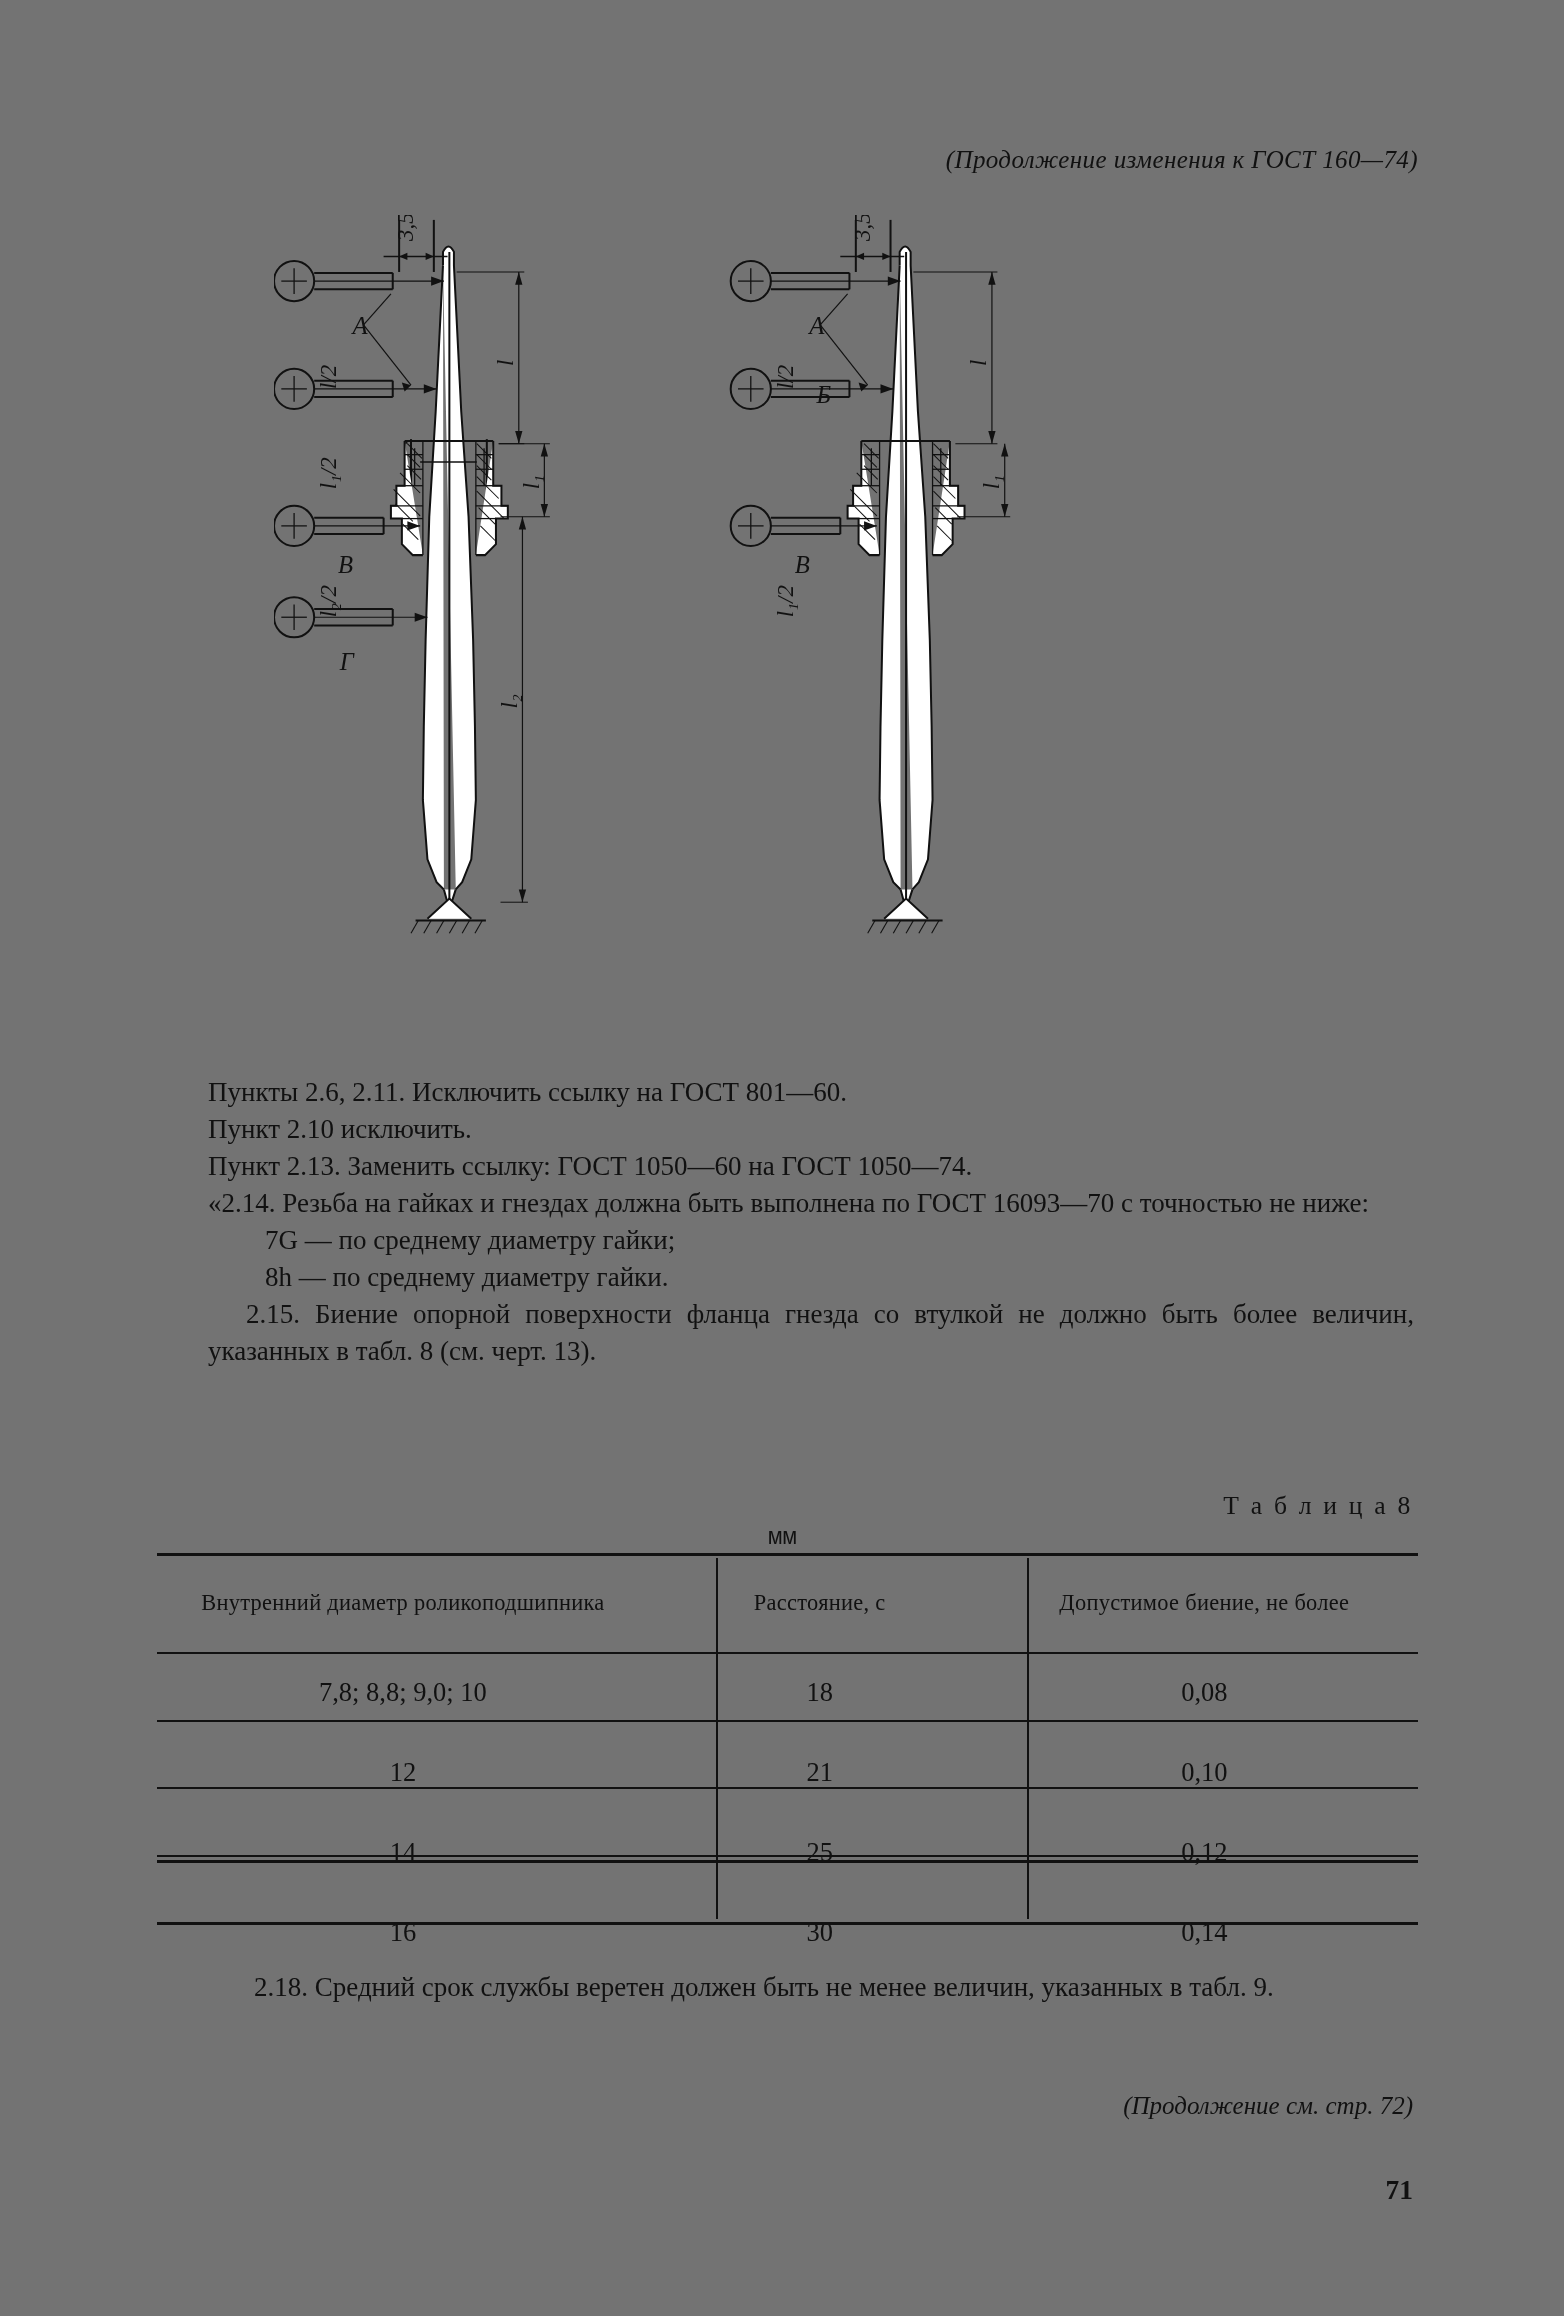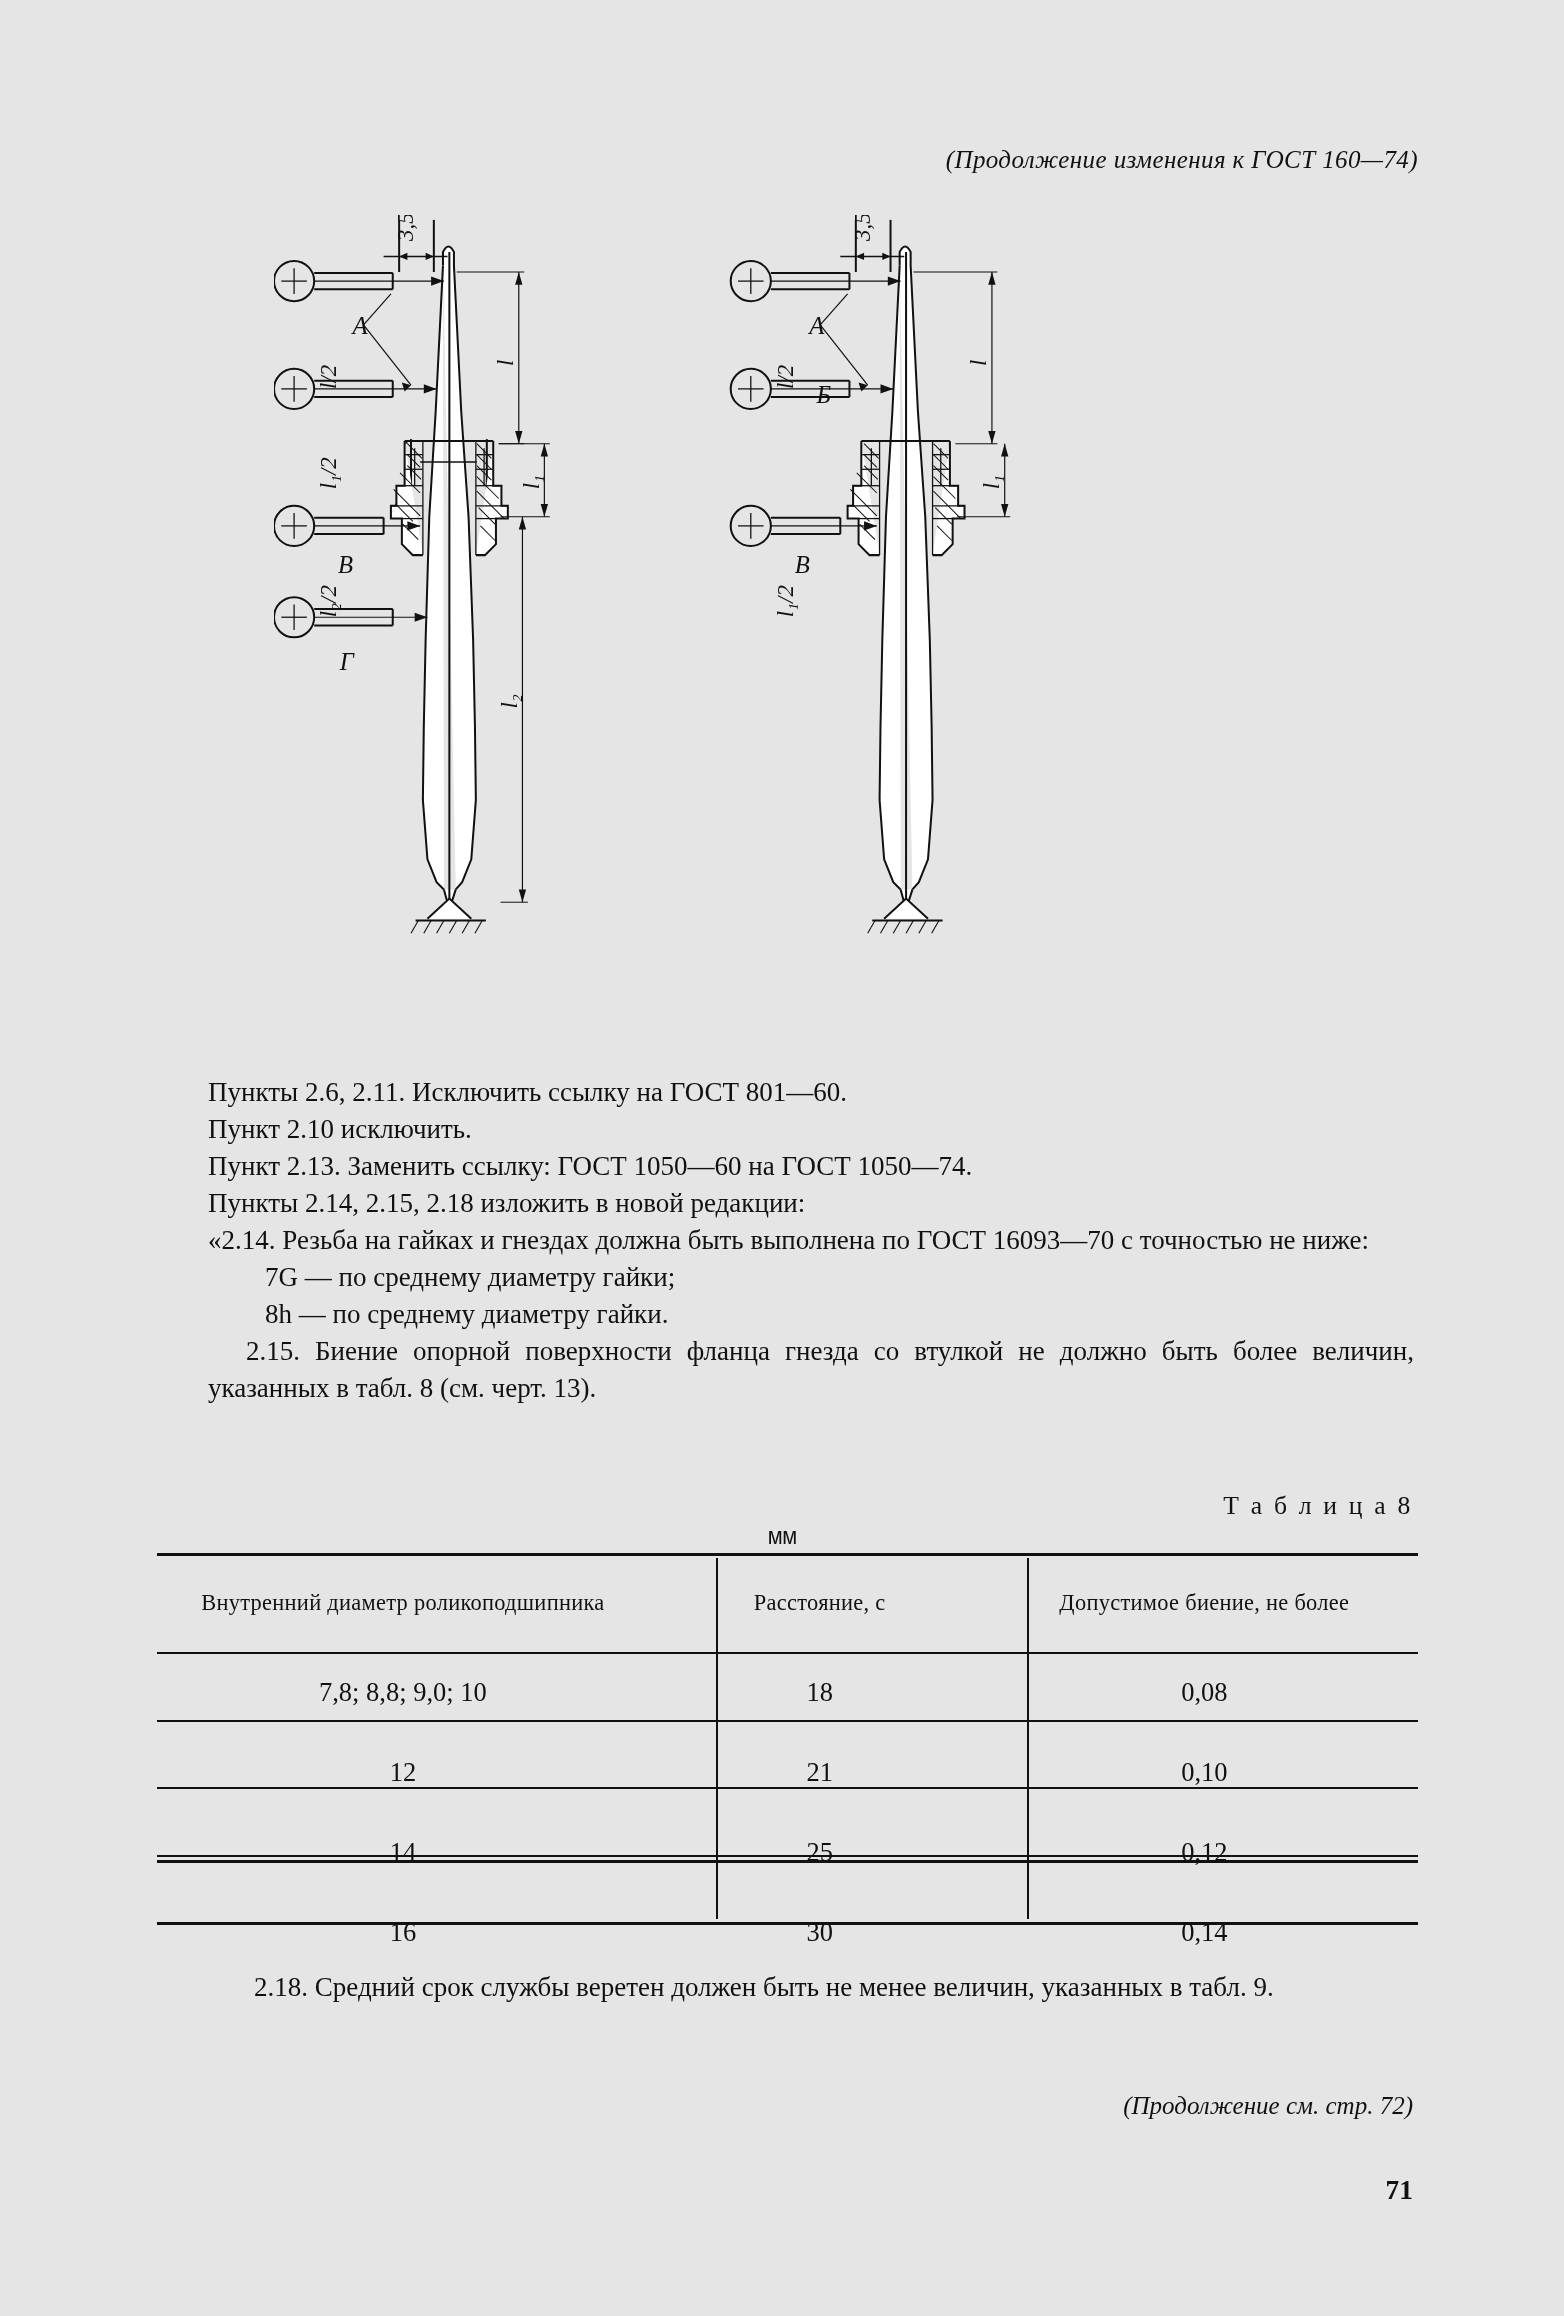--- a/index.html
+++ b/index.html
@@ -13,21 +13,21 @@
     position: relative;
     font-family: "Liberation Serif", serif;
     color: #111;
     overflow: hidden;
   }
   .page {
     position: absolute;
     left: 0; top: 0;
     width: 1564px;
     height: 2316px;
-    background: #e5e5e5;
+    background: #737373;
   }
   .header-note {
     position: absolute;
     right: 146px;
     top: 146px;
     font-style: italic;
     font-size: 25px;
     letter-spacing: 0.4px;
     white-space: nowrap;
   }
@@ -431,21 +431,20 @@
         <text x="780" y="165" font-size="25" transform="rotate(-90 780 165)">l</text>
         <text x="794" y="300" font-size="25" transform="rotate(-90 794 300)">l₁</text>
       </g>
     </svg>
   </div>
 
   <div class="body-text">
     <p>Пункты 2.6, 2.11. Исключить ссылку на ГОСТ 801—60.</p>
     <p>Пункт 2.10 исключить.</p>
     <p>Пункт 2.13. Заменить ссылку: ГОСТ 1050—60 на ГОСТ 1050—74.</p>
-    <p>Пункты 2.14, 2.15, 2.18 изложить в новой редакции:</p>
     <p class="para-just">«2.14. Резьба на гайках и гнездах должна быть выполнена по ГОСТ 16093—70 с точностью не ниже:</p>
     <p class="sub-item">7G — по среднему диаметру гайки;</p>
     <p class="sub-item">8h — по среднему диаметру гайки.</p>
     <p class="para-just first-line-indent">2.15. Биение опорной поверхности фланца гнезда со втулкой не должно быть более величин, указанных в табл. 8 (см. черт. 13).</p>
   </div>
 
   <div class="table-caption">Т а б л и ц а 8</div>
   <div class="table-units">мм</div>
 
   <div class="tbl-wrap">

